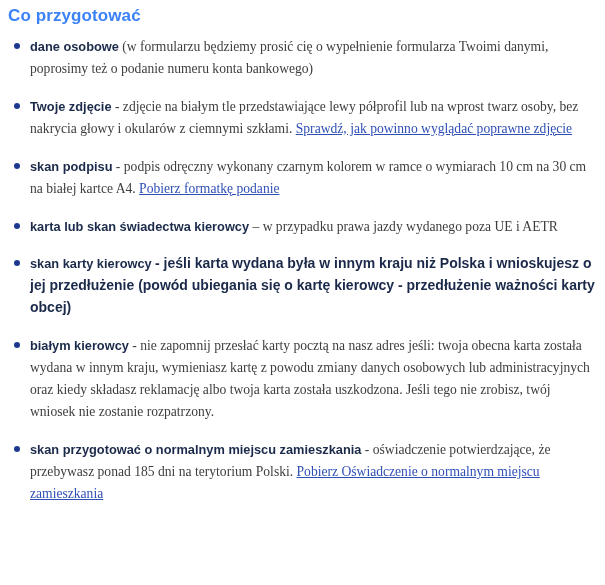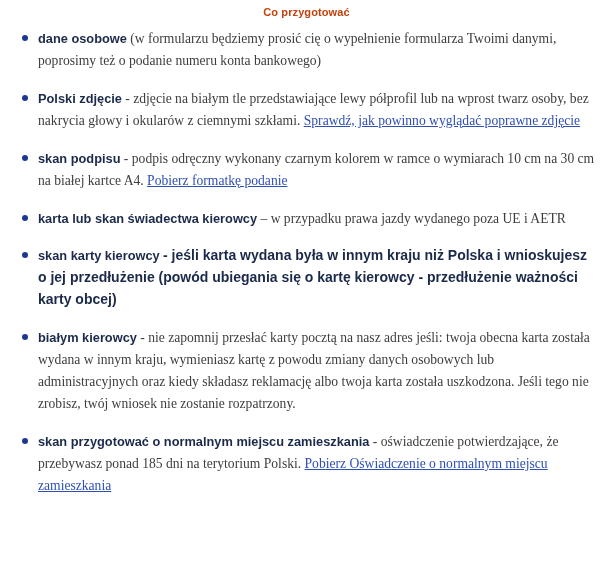--- a/index.html
+++ b/index.html
@@ -15,30 +15,29 @@
   }
   .page {
     position: relative;
     width: 605px;
     padding: 0;
     box-sizing: border-box;
   }
   .heading {
     font-family: "Liberation Sans", sans-serif;
     font-weight: bold;
-    font-size: 11px;
-    color: #c2410c;
+    font-size: 17px;
+    color: #3b82f6;
     margin: 6px 0 0 8px;
     letter-spacing: 0.1px;
-    text-align: center;
   }
   ul.req-list {
     list-style: none;
     margin: 10px 0 0 0;
-    padding: 0 10px 8px 16px;
+    padding: 0 10px 8px 8px;
   }
   ul.req-list > li {
     position: relative;
     padding-left: 22px;
     margin-bottom: 16px;
     font-size: 13.5px;
     line-height: 1.55;
     color: #3a3a3a;
   }
   ul.req-list > li .bullet {
@@ -85,21 +84,21 @@
   <ul class="req-list">
 
     <li>
       <span class="bullet"></span>
       <span class="lead">dane osobowe</span>
       <span class="rest"> (w formularzu będziemy prosić cię o wypełnienie formularza Twoimi danymi, poprosimy też o podanie numeru konta bankowego)</span>
     </li>
 
     <li>
       <span class="bullet"></span>
-      <span class="lead">Polski zdjęcie</span>
+      <span class="lead">Twoje zdjęcie</span>
       <span class="rest"> - zdjęcie na białym tle przedstawiające lewy półprofil lub na wprost twarz osoby, bez nakrycia głowy i okularów z ciemnymi szkłami. </span>
       <a class="doclink" href="#">Sprawdź, jak powinno wyglądać poprawne zdjęcie</a>
     </li>
 
     <li>
       <span class="bullet"></span>
       <span class="lead">skan podpisu</span>
       <span class="rest"> - podpis odręczny wykonany czarnym kolorem w ramce o wymiarach 10 cm na 30 cm na białej kartce A4. </span>
       <a class="doclink" href="#">Pobierz formatkę podanie</a>
     </li>

